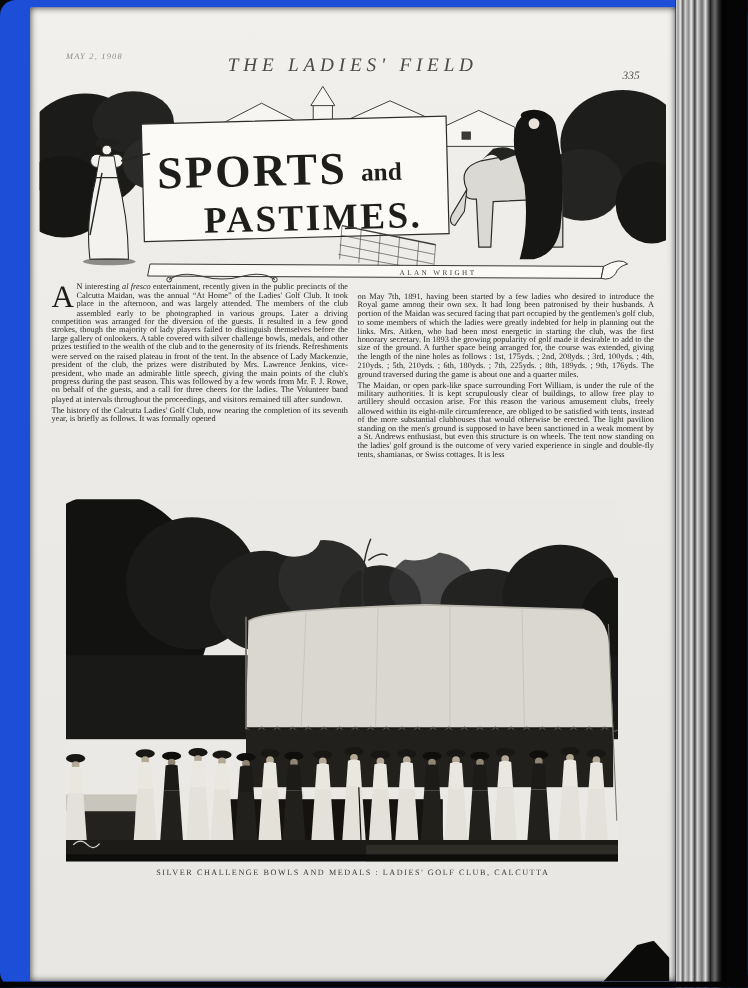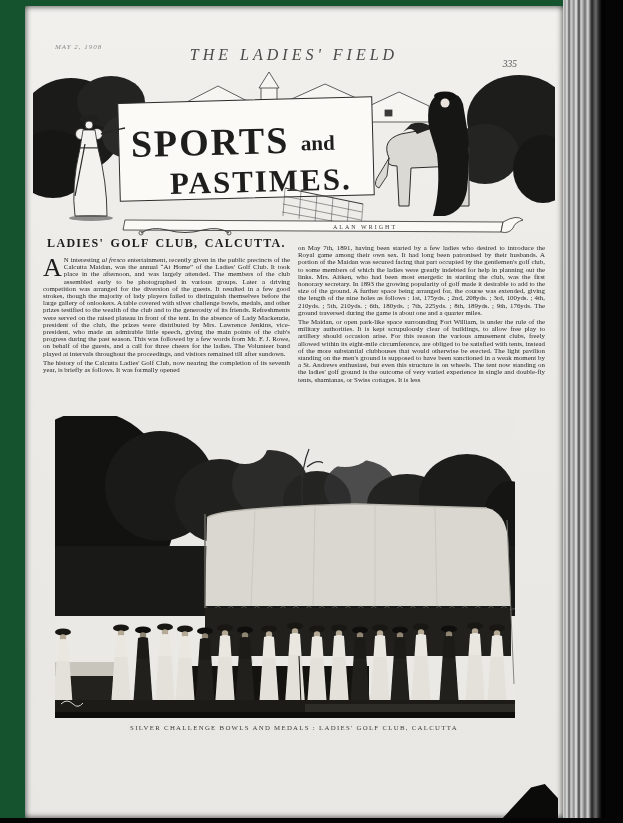--- a/index.html
+++ b/index.html
@@ -1,17 +1,17 @@
 <!DOCTYPE html>
 <html><head>
 <meta charset="utf-8">
 <style>
   html,body{margin:0;padding:0;background:#070707;width:623px;height:823px;overflow:hidden;
     font-family:"Liberation Serif", serif;}
-  .stage{position:relative;width:623px;height:823px;background:#14532d;}
+  .stage{position:relative;width:623px;height:823px;background:#1d4ed8;border-radius:13px;}
 
   
   .paper{position:absolute;left:25px;top:6px;width:538px;height:812px;
     background:linear-gradient(180deg,#f1f0ed 0%,#ebeae7 45%,#e8e7e4 100%);
     border-radius:2px;box-shadow:0 0 6px rgba(0,0,0,.8) inset;}
 
   
   .page-edges{position:absolute;left:563px;top:0;width:44px;height:823px;
     background:
       linear-gradient(90deg,rgba(0,0,0,0) 55%,rgba(0,0,0,.85) 90%,#000 100%),
@@ -22,21 +22,21 @@
   .black-right{position:absolute;left:605px;top:0;width:18px;height:823px;background:#050505;}
   .bottom-strip{position:absolute;left:0;top:818px;width:623px;height:5px;background:#050505;}
   .corner-wedge{position:absolute;left:498px;top:784px;width:60px;height:34px;background:#0b0b0a;
     clip-path:polygon(8% 100%,55% 10%,78% 0%,100% 42%,100% 100%);}
 
   
   .mast-date{position:absolute;left:30px;top:37px;font-style:italic;font-size:7px;
     letter-spacing:1px;color:#8a8a88;}
   .mast-title{position:absolute;left:0;top:40px;width:538px;text-align:center;font-style:italic;
     font-size:16px;letter-spacing:4px;color:#4a4a48;}
-  .mast-page{position:absolute;right:46px;top:53px;font-style:italic;font-size:9.5px;color:#555553;}
+  .mast-page{position:absolute;right:30px;top:53px;font-style:italic;font-size:9.5px;color:#555553;}
 
   
   .illo{position:absolute;left:8px;top:58px;width:522px;height:172px;}
   .illo svg{display:block;width:100%;height:100%;}
   .illo text{font-family:"Liberation Serif",serif;}
   .ornament{position:absolute;left:112px;top:219px;width:96px;height:12px;}
 
   
   .cols{position:absolute;left:18px;top:230px;width:502px;display:flex;gap:8px;color:#262624;}
   .col{width:247px;}
@@ -134,21 +134,20 @@
     </div>
 
     <svg class="ornament" viewBox="0 0 96 12">
       <path d="M4,8 Q14,1 30,5 Q48,10 66,5 Q82,1 92,8" stroke="#3c3c3a" stroke-width="1" fill="none"></path>
       <circle cx="4" cy="8" r="2" fill="none" stroke="#3c3c3a" stroke-width="0.8"></circle>
       <circle cx="92" cy="8" r="2" fill="none" stroke="#3c3c3a" stroke-width="0.8"></circle>
     </svg>
 
     <div class="cols">
       <div class="col col-left">
-        <div class="headline">LADIES' GOLF CLUB, CALCUTTA.</div>
         <p class="body-p"><span class="dropcap">A</span><span>N interesting </span><span class="it">al fresco</span><span> entertainment, recently given in the public precincts of the Calcutta Maidan, was the annual “At Home” of the Ladies' Golf Club.  It took place in the afternoon, and was largely attended.  The members of the club assembled early to be photographed in various groups.  Later a driving competition was arranged for the diversion of the guests.  It resulted in a few good strokes, though the majority of lady players failed to distinguish themselves before the large gallery of onlookers.  A table covered with silver challenge bowls, medals, and other prizes testified to the wealth of the club and to the generosity of its friends.  Refreshments were served on the raised plateau in front of the tent.  In the absence of Lady Mackenzie, president of the club, the prizes were distributed by Mrs. Lawrence Jenkins, vice-president, who made an admirable little speech, giving the main points of the club's progress during the past season.  This was followed by a few words from Mr. F. J. Rowe, on behalf of the guests, and a call for three cheers for the ladies.  The Volunteer band played at intervals throughout the proceedings, and visitors remained till after sundown.</span></p>
         <p class="body-p">The history of the Calcutta Ladies' Golf Club, now nearing the completion of its seventh year, is briefly as follows.  It was formally opened</p>
       </div>
       <div class="col col-right">
         <p class="body-p">on May 7th, 1891, having been started by a few ladies who desired to introduce the Royal game among their own sex.  It had long been patronised by their husbands.  A portion of the Maidan was secured facing that part occupied by the gentlemen's golf club, to some members of which the ladies were greatly indebted for help in planning out the links.  Mrs. Aitken, who had been most energetic in starting the club, was the first honorary secretary.  In 1893 the growing popularity of golf made it desirable to add to the size of the ground.  A further space being arranged for, the course was extended, giving the length of the nine holes as follows : 1st, 175yds. ; 2nd, 208yds. ; 3rd, 100yds. ; 4th, 210yds. ; 5th, 210yds. ; 6th, 180yds. ; 7th, 225yds. ; 8th, 189yds. ; 9th, 176yds. The ground traversed during the game is about one and a quarter miles.</p>
         <p class="body-p">The Maidan, or open park-like space surrounding Fort William, is under the rule of the military authorities.  It is kept scrupulously clear of buildings, to allow free play to artillery should occasion arise.  For this reason the various amusement clubs, freely allowed within its eight-mile circumference, are obliged to be satisfied with tents, instead of the more substantial clubhouses that would otherwise be erected.  The light pavilion standing on the men's ground is supposed to have been sanctioned in a weak moment by a St. Andrews enthusiast, but even this structure is on wheels.  The tent now standing on the ladies' golf ground is the outcome of very varied experience in single and double-fly tents, shamianas, or Swiss cottages.  It is less</p>
       </div>
     </div>
 
     <div class="photo">

